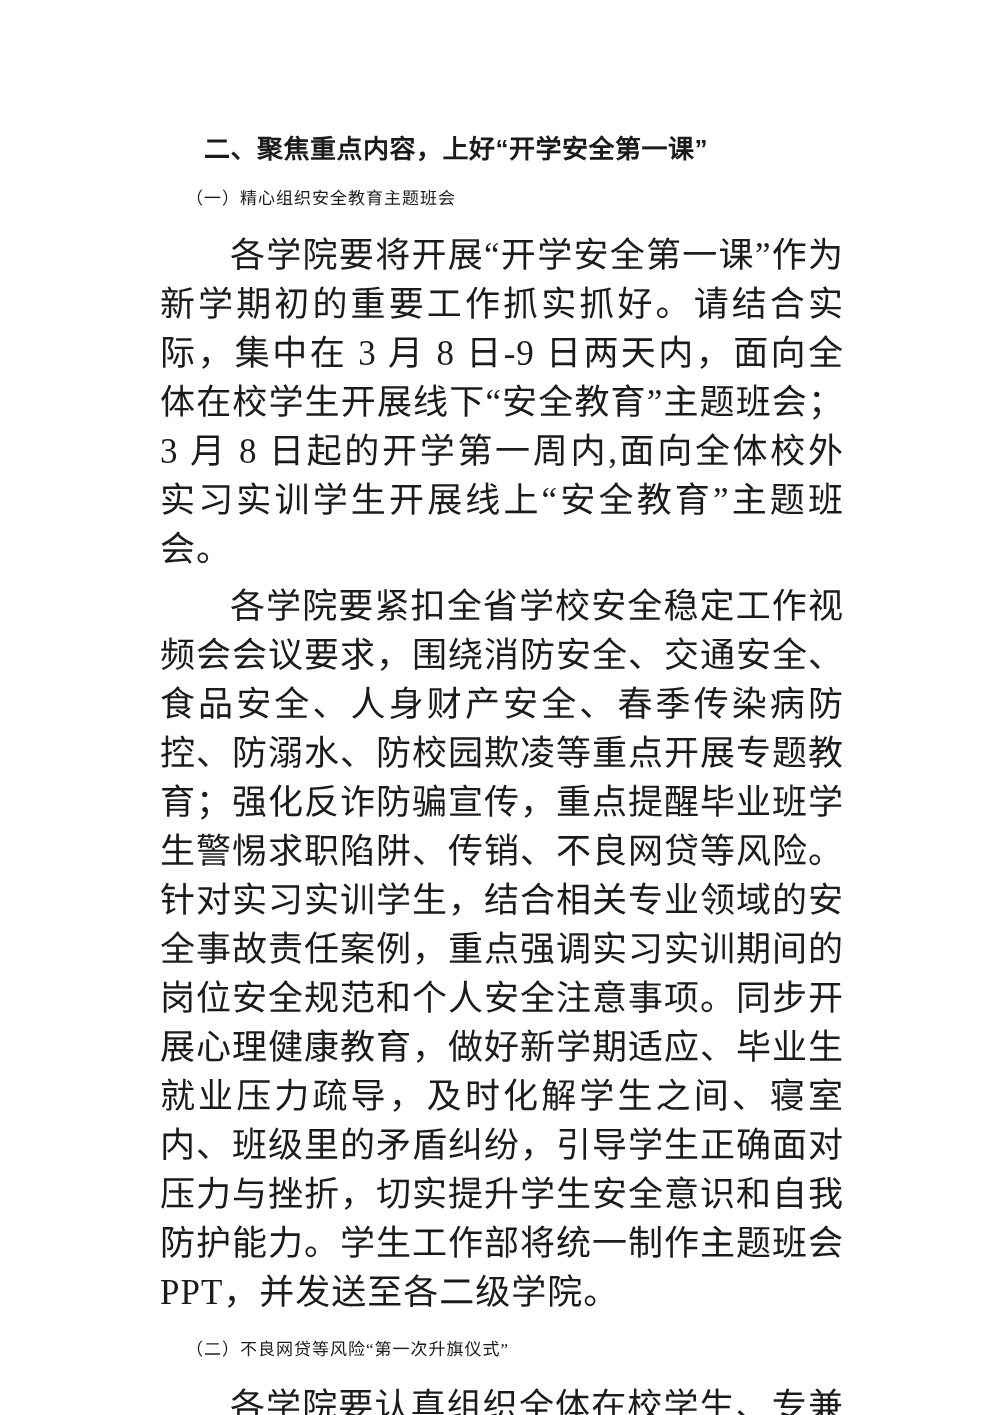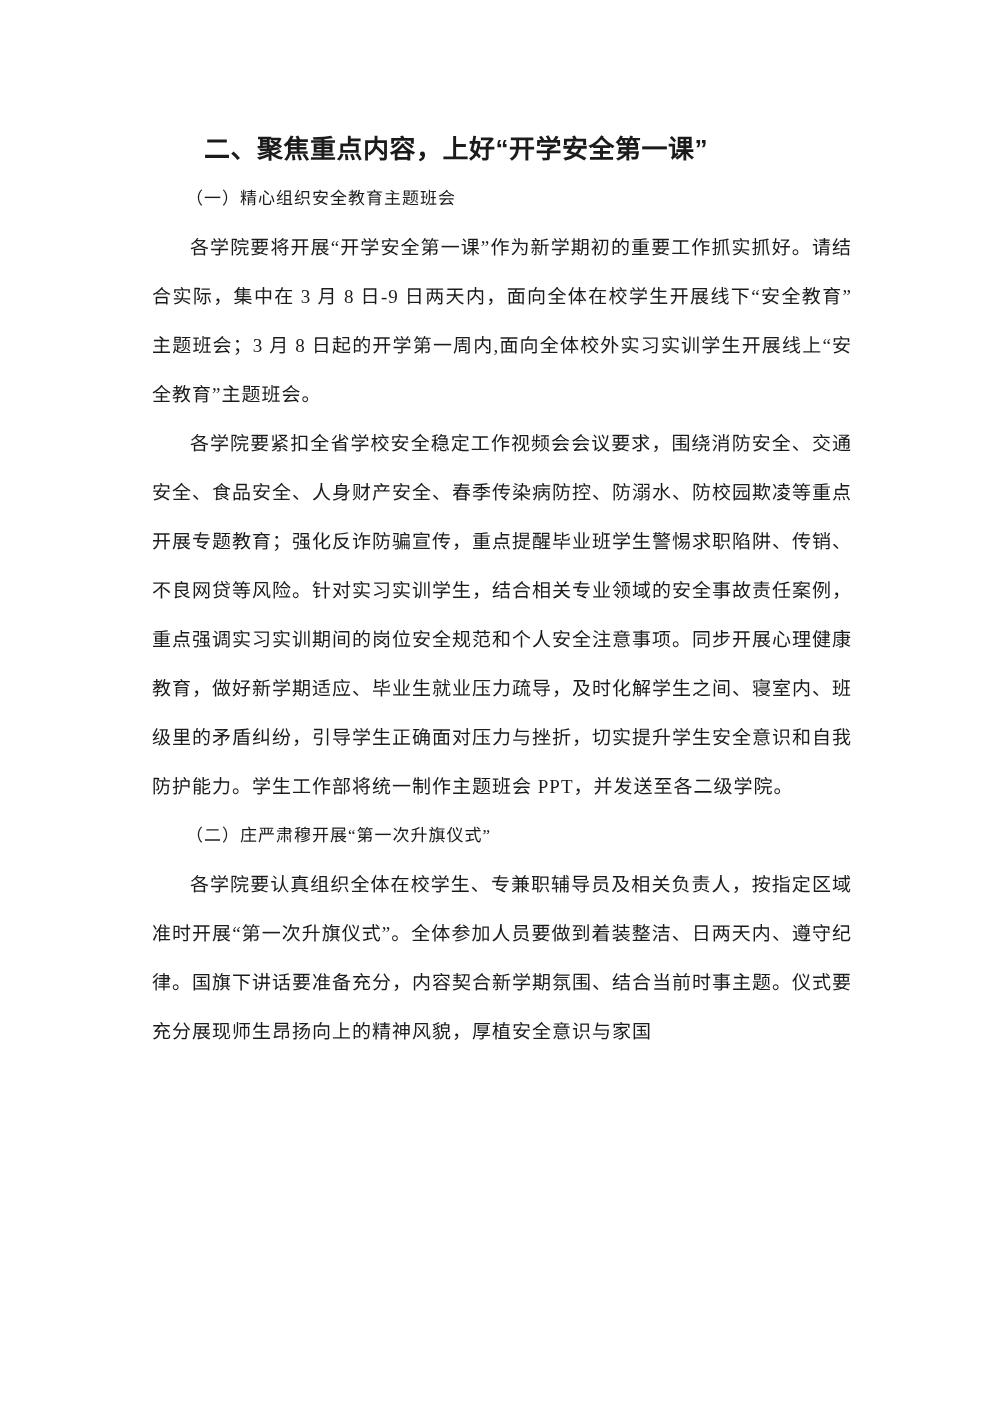--- a/index.html
+++ b/index.html
@@ -39,24 +39,24 @@
     margin: 0;
     font-family: "Liberation Serif", serif;
     font-weight: 400;
     font-size: 17px;
     line-height: 49px;
     letter-spacing: 1px;
     text-indent: 2em;
     white-space: nowrap;
   }
   .doc-para {
-    margin: 0;
+    margin: 8px;
     font-family: "Liberation Serif", serif;
     font-weight: 400;
-    font-size: 19px;
+    font-size: 35px;
     line-height: 49px;
     letter-spacing: 1px;
     text-indent: 2em;
     text-align: justify;
     text-justify: inter-ideograph;
   }
 </style>
 </head>
 <body>
 
@@ -64,18 +64,18 @@
   <div class="content-column">
 
     <h2 class="doc-heading">二、聚焦重点内容，上好“开学安全第一课”</h2>
 
     <h3 class="doc-subheading">（一）精心组织安全教育主题班会</h3>
 
     <p class="doc-para">各学院要将开展“开学安全第一课”作为新学期初的重要工作抓实抓好。请结合实际，集中在 3 月 8 日-9 日两天内，面向全体在校学生开展线下“安全教育”主题班会；3 月 8 日起的开学第一周内,面向全体校外实习实训学生开展线上“安全教育”主题班会。</p>
 
     <p class="doc-para">各学院要紧扣全省学校安全稳定工作视频会会议要求，围绕消防安全、交通安全、食品安全、人身财产安全、春季传染病防控、防溺水、防校园欺凌等重点开展专题教育；强化反诈防骗宣传，重点提醒毕业班学生警惕求职陷阱、传销、不良网贷等风险。针对实习实训学生，结合相关专业领域的安全事故责任案例，重点强调实习实训期间的岗位安全规范和个人安全注意事项。同步开展心理健康教育，做好新学期适应、毕业生就业压力疏导，及时化解学生之间、寝室内、班级里的矛盾纠纷，引导学生正确面对压力与挫折，切实提升学生安全意识和自我防护能力。学生工作部将统一制作主题班会 PPT，并发送至各二级学院。</p>
 
-    <h3 class="doc-subheading">（二）庄严肃穆开展“第一次升旗仪式”</h3>
+    <h3 class="doc-subheading">（二）不良网贷等风险“第一次升旗仪式”</h3>
 
     <p class="doc-para">各学院要认真组织全体在校学生、专兼职辅导员及相关负责人，按指定区域准时开展“第一次升旗仪式”。全体参加人员要做到着装整洁、日两天内、遵守纪律。国旗下讲话要准备充分，内容契合新学期氛围、结合当前时事主题。仪式要充分展现师生昂扬向上的精神风貌，厚植安全意识与家国</p>
 
   </div>
 </div>
 
 </body></html>

